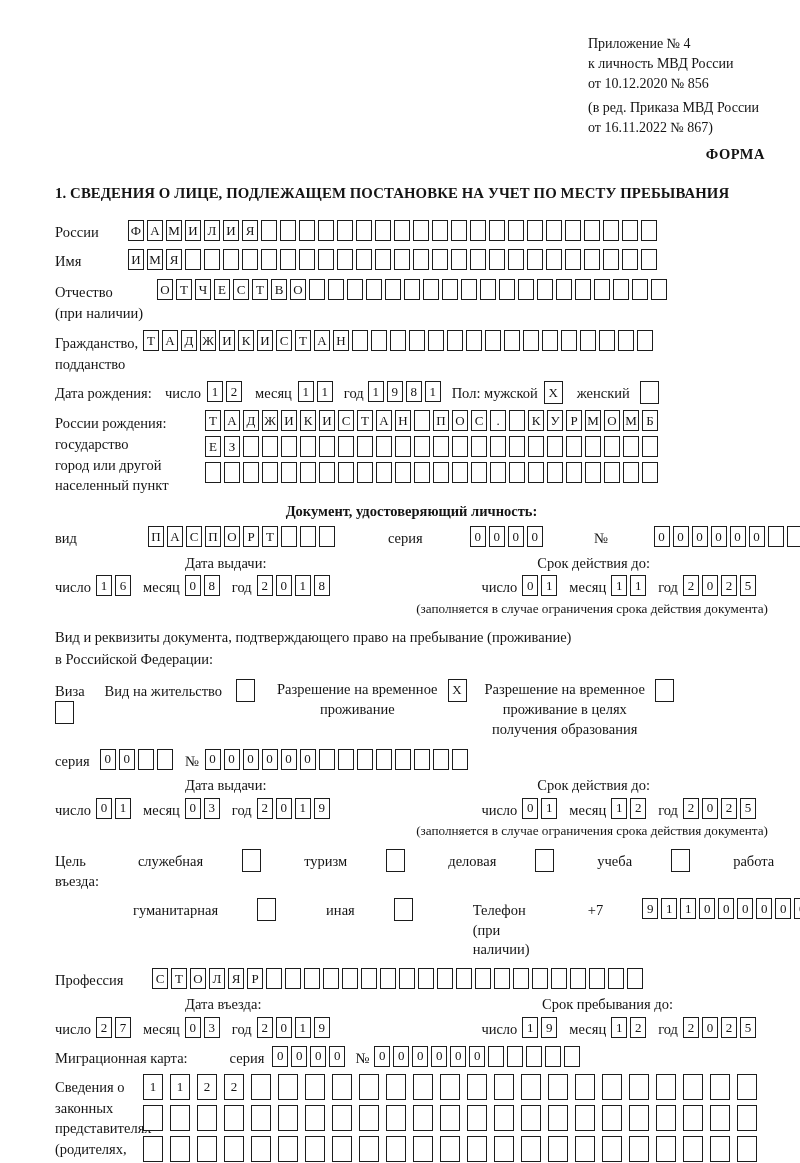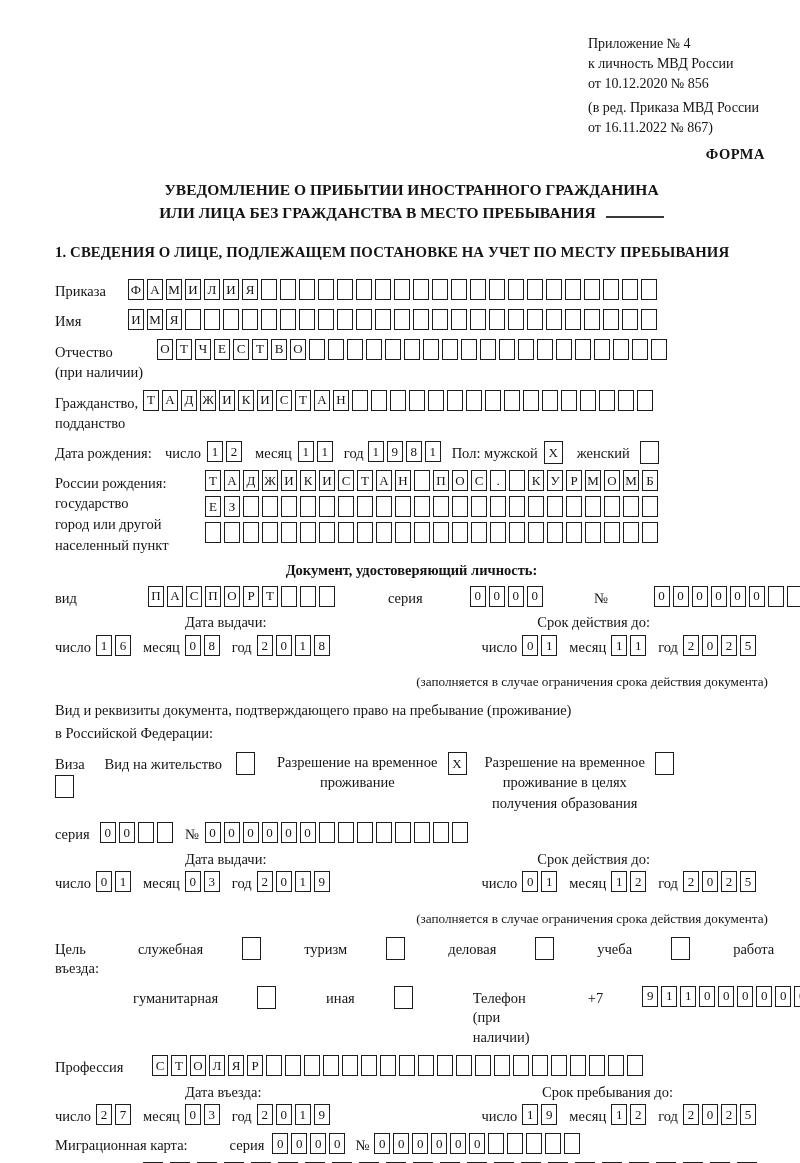--- a/index.html
+++ b/index.html
@@ -33,21 +33,21 @@
   .cb .cell { width: 19px; height: 23px; margin-right: 0; }
   .lbl { padding-top: 3px; }
   
   .dates-head { display: flex; margin-top: 5px; }
   .dates-head .dh-l { margin-left: 130px; }
   .dates-head .dh-r { margin-left: auto; margin-right: 118px; }
   .dates-row { display: flex; justify-content: space-between; margin-top: 2px; }
   .dg { display: inline-flex; align-items: flex-start; }
   .dg .lbl { margin-right: 5px; }
   .dg .grid { margin-right: 9px; }
-  .note-r { text-align: right; font-size: 13.2px; margin-top: 16px; }
+  .note-r { text-align: right; font-size: 13.2px; margin-top: 2px; }
   
   .cbrow { display: flex; align-items: flex-start; margin-top: 8px; }
   .cb-item { display: flex; align-items: flex-start; }
   .cb-item .txt { padding-top: 3px; }
   .cb-item .ctr { text-align: center; line-height: 1.4; }
   
   .purpose { display: flex; align-items: flex-start; margin-top: 9px; gap: 34px; }
   .purpose .lbl { margin-right: 5px; }
   .purpose .cb { margin-right: 9px; }
   .doc-head { text-align:center; font-weight:bold; margin-top: 6px; }
@@ -61,29 +61,25 @@
 
   <div class="annex">
     <div>Приложение № 4</div>
     <div>к личность МВД России</div>
     <div>от 10.12.2020 № 856</div>
     <div class="gap">(в ред. Приказа МВД России</div>
     <div>от 16.11.2022 № 867)</div>
   </div>
   <div class="form-label">ФОРМА</div>
 
-  <div class="title">
-    <div>УВЕДОМЛЕНИЕ О ПРИБЫТИИ ИНОСТРАННОГО ГРАЖДАНИНА</div>
-    <div><span>ИЛИ ЛИЦА БЕЗ ГРАЖДАНСТВА В МЕСТО ПРЕБЫВАНИЯ</span><span class="blank"></span></div>
-  </div>
 
   <div class="sec-head">1. СВЕДЕНИЯ О ЛИЦЕ, ПОДЛЕЖАЩЕМ ПОСТАНОВКЕ НА УЧЕТ ПО МЕСТУ ПРЕБЫВАНИЯ</div>
 
   <div class="frow" style="margin-top:16px;">
-    <div class="flabel" style="width:73px;">Приказа</div>
+    <div class="flabel" style="width:73px;">России</div>
     <div class="grid">
         <span class="cell">Ф</span>
         <span class="cell">А</span>
         <span class="cell">М</span>
         <span class="cell">И</span>
         <span class="cell">Л</span>
         <span class="cell">И</span>
         <span class="cell">Я</span>
         <span class="cell"></span>
         <span class="cell"></span>

